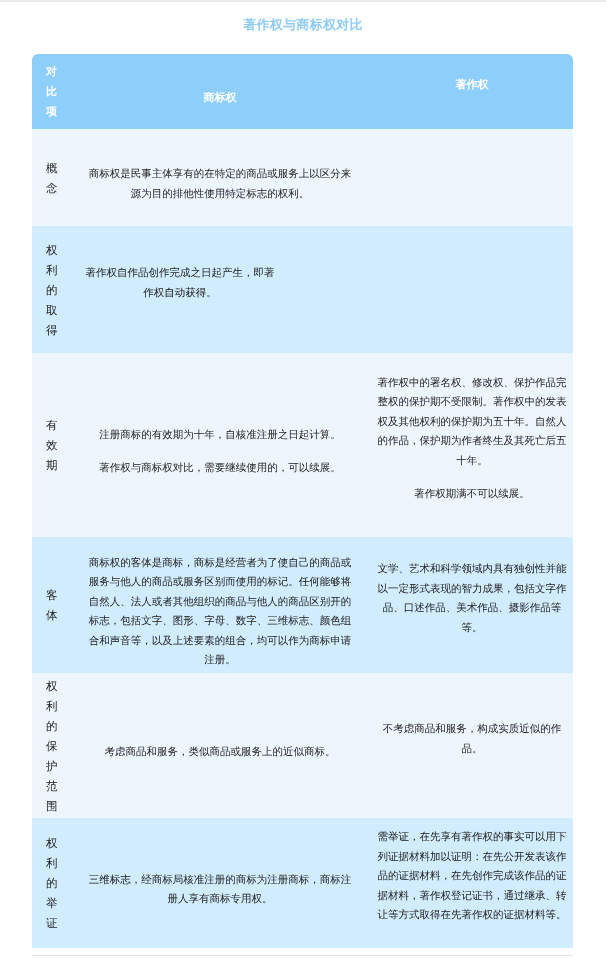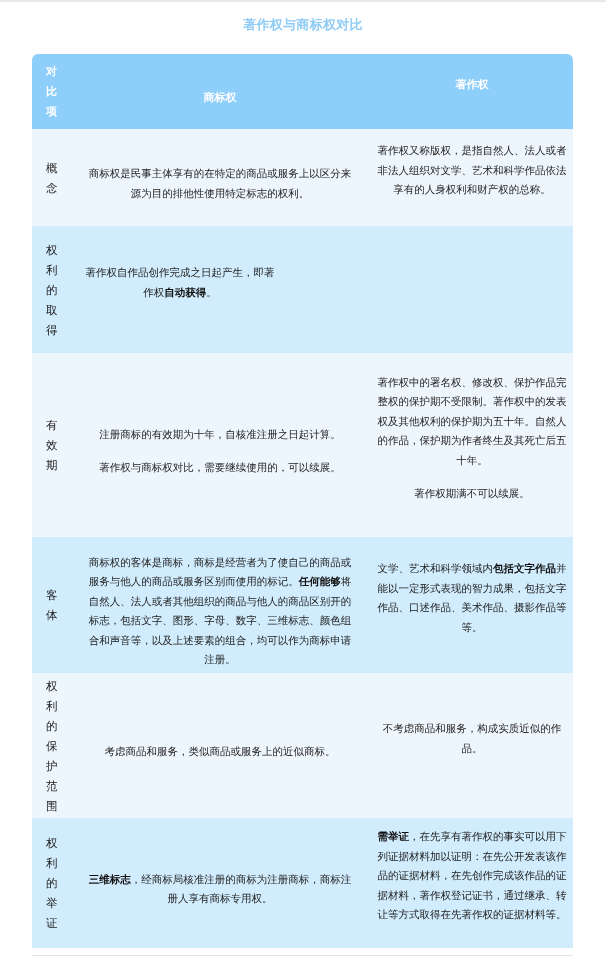--- a/index.html
+++ b/index.html
@@ -22,21 +22,21 @@
     .header { background: #8ecefb; height: 75px; color: #fff; font-weight: bold; font-size: 11px; }
     .header .c1 { flex-direction: column; align-items: flex-start; padding-left: 14px; line-height: 20px; }
     .header .c2 span { display: inline-block; }
     .vert { display: flex; flex-direction: column; align-items: flex-start; padding-left: 14px; font-size: 11.5px; line-height: 20px; color: #222; }
     .light { background: #eef6fd; }
     .blue { background: #d1ecfd; }
     .txt { font-size: 10.5px; line-height: 19.5px; color: #222; }
     .txt p { margin: 0; }
     .txt p + p { margin-top: 8px; }
     .txt p.gap { margin-top: 14px; }
-    b { font-weight: bold; color: #111; }
+    b { font-weight: normal; color: #111; }
     .bottom-line { position: absolute; left: 32px; top: 955px; width: 541px; height: 1px; background: #e3e3e3; }
   </style>
 </head>
 <body>
 
 <div class="top-strip"></div>
 
 <div class="title">著作权与商标权对比</div>
 
 <div class="table">
@@ -56,25 +56,20 @@
 
   <div id="rows">
       <div class="row light" style="height: 97px;">
         <div class="cell c1 vert">
           <span>概</span>
           <span>念</span>
         </div>
         <div class="cell c2">
           <div class="txt">
             <p><span>商标权是民事主体享有的在特定的商品或服务上以区分来源为目的排他性使用特定标志的权利。</span></p>
-          </div>
-        </div>
-        <div class="cell c3">
-          <div class="txt">
-            <p><span>著作权又称版权，是指自然人、法人或者非法人组织对文学、艺术和科学作品依法享有的人身权利和财产权的总称。</span></p>
           </div>
         </div>
       </div>
       <div class="row blue" style="height: 127px;">
         <div class="cell c1 vert">
           <span>权</span>
           <span>利</span>
           <span>的</span>
           <span>取</span>
           <span>得</span>
@@ -109,21 +104,21 @@
           <span>客</span>
           <span>体</span>
         </div>
         <div class="cell c2">
           <div class="txt">
             <p><span>商标权的客体是商标，商标是经营者为了使自己的商品或服务与他人的商品或服务区别而使用的标记。</span><b>任何能够</b><span>将自然人、法人或者其他组织的商品与他人的商品区别开的标志，包括文字、图形、字母、数字、三维标志、颜色组合和声音等，以及上述要素的组合，均可以作为商标申请注册。</span></p>
           </div>
         </div>
         <div class="cell c3">
           <div class="txt">
-            <p><span>文学、艺术和科学领域内</span><b>包括文字作品</b><span>并能以一定形式表现的智力成果，包括文字作品、口述作品、美术作品、摄影作品等等。</span></p>
+            <p><span>文学、艺术和科学领域内</span><b>具有独创性</b><span>并能以一定形式表现的智力成果，包括文字作品、口述作品、美术作品、摄影作品等等。</span></p>
           </div>
         </div>
       </div>
       <div class="row light" style="height: 145px;">
         <div class="cell c1 vert">
           <span>权</span>
           <span>利</span>
           <span>的</span>
           <span>保</span>
           <span>护</span>

